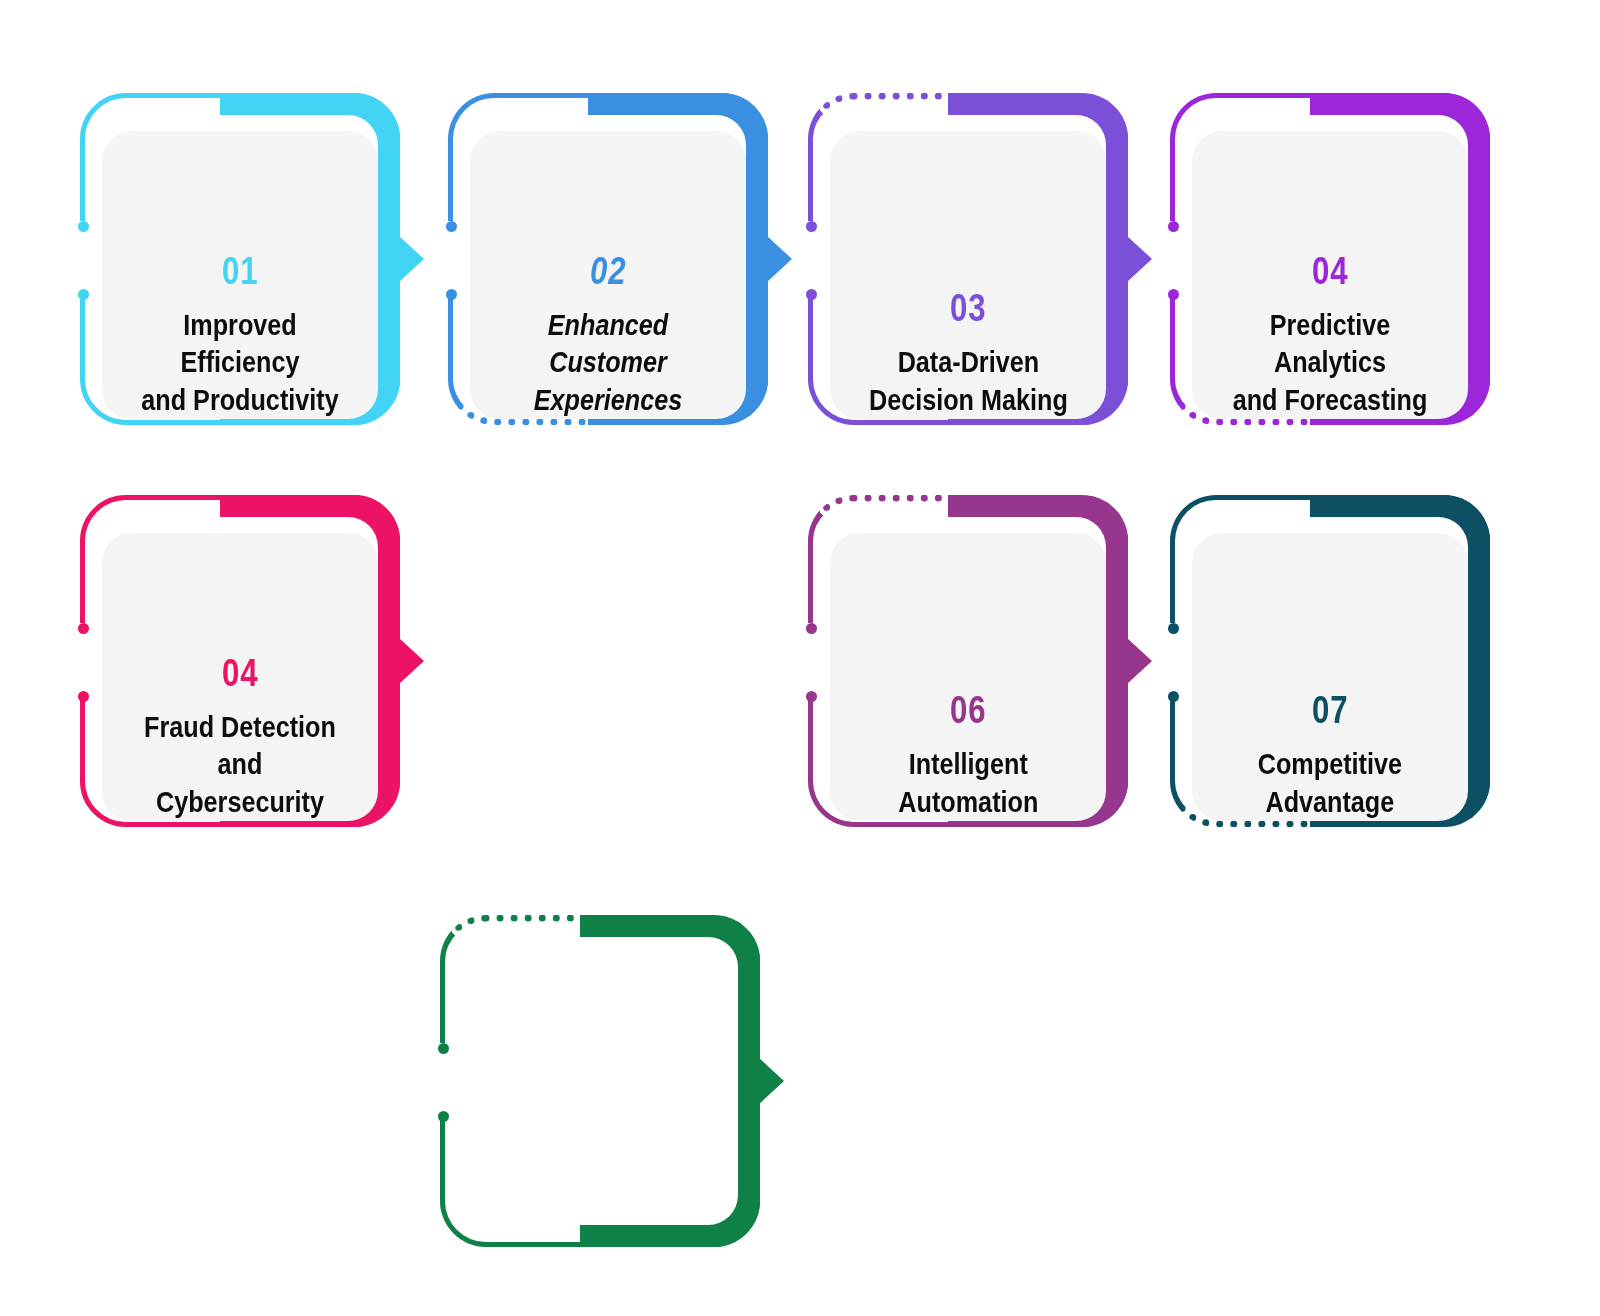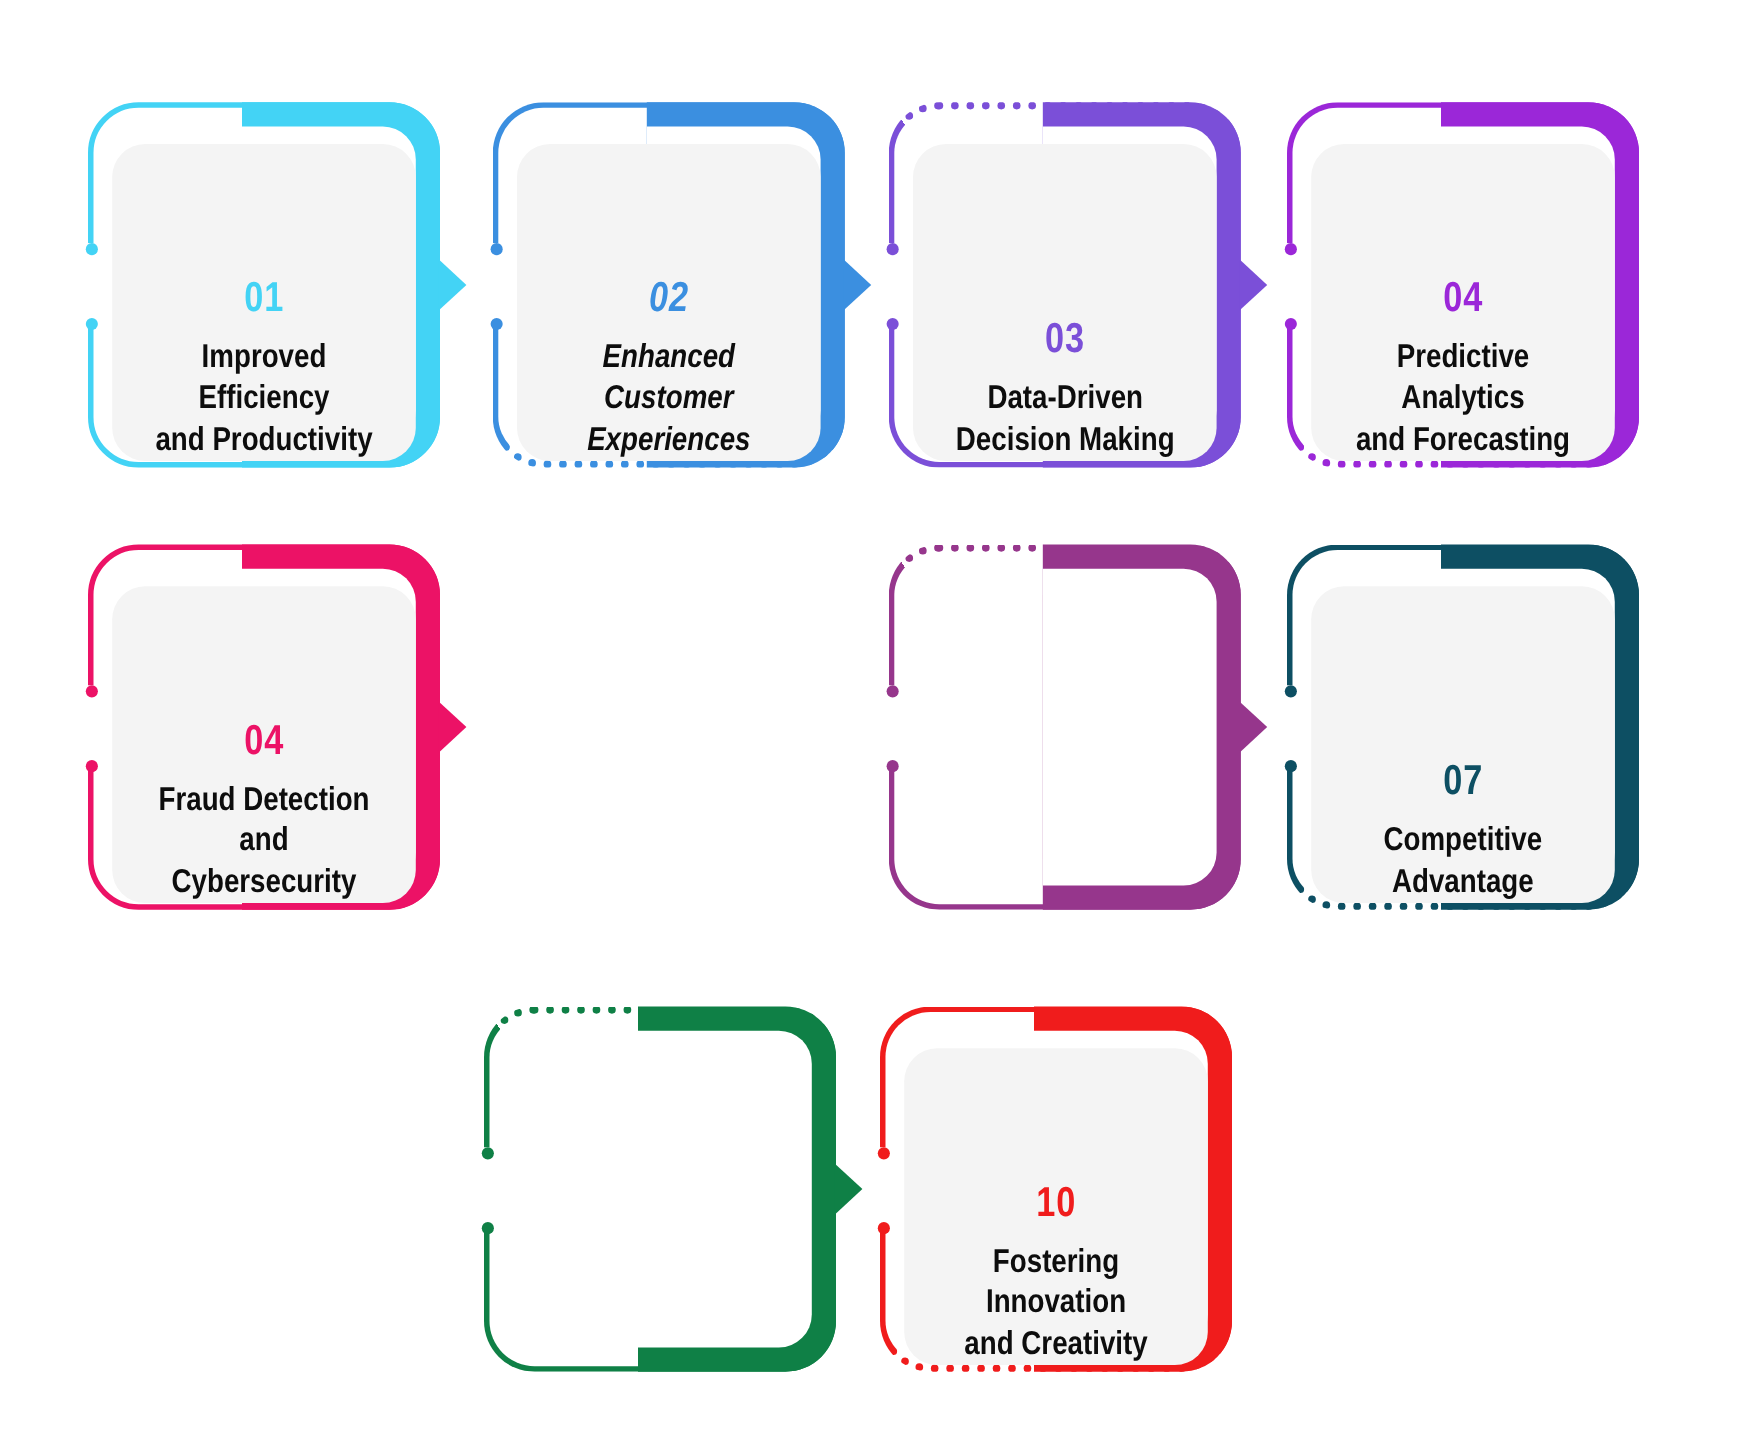--- a/index.html
+++ b/index.html
@@ -186,20 +186,25 @@
       <div class="arrow"></div>
     </div>
     <div class="card dotted-top" style="--c: #96368c; left: 808px; top: 495px;">
       <div class="ring"></div>
       <div class="lgap" style="top: 128px; height: 76px;"></div>
       <div class="lcap" style="top: 128px;"></div>
       <div class="lcap" style="top: 196px;"></div>
       <div class="band">
         <div class="band-inner"></div>
       </div>
+      <div class="panel">
+        <div class="num">06</div>
+        <div class="title">Intelligent
+Automation</div>
+      </div>
       <div class="arrow"></div>
     </div>
     <div class="card dotted-bottom" style="--c: #0d4f63; left: 1170px; top: 495px;">
       <div class="ring"></div>
       <div class="lgap" style="top: 128px; height: 76px;"></div>
       <div class="lcap" style="top: 128px;"></div>
       <div class="lcap" style="top: 196px;"></div>
       <div class="band">
         <div class="band-inner"></div>
       </div>
@@ -212,27 +217,13 @@
     <div class="card dotted-top" style="--c: #0f8046; left: 440px; top: 915px;">
       <div class="ring"></div>
       <div class="lgap" style="top: 128px; height: 76px;"></div>
       <div class="lcap" style="top: 128px;"></div>
       <div class="lcap" style="top: 196px;"></div>
       <div class="band">
         <div class="band-inner"></div>
       </div>
       <div class="arrow"></div>
     </div>
-    <div class="card dotted-bottom" style="--c: #f01c1c; left: 800px; top: 915px;">
-      <div class="ring"></div>
-      <div class="lgap" style="top: 128px; height: 76px;"></div>
-      <div class="lcap" style="top: 128px;"></div>
-      <div class="lcap" style="top: 196px;"></div>
-      <div class="band">
-        <div class="band-inner"></div>
-      </div>
-      <div class="panel">
-        <div class="num">10</div>
-        <div class="title">Fostering Innovation
-and Creativity</div>
-      </div>
-    </div>
   </div>
 
 </body></html>

